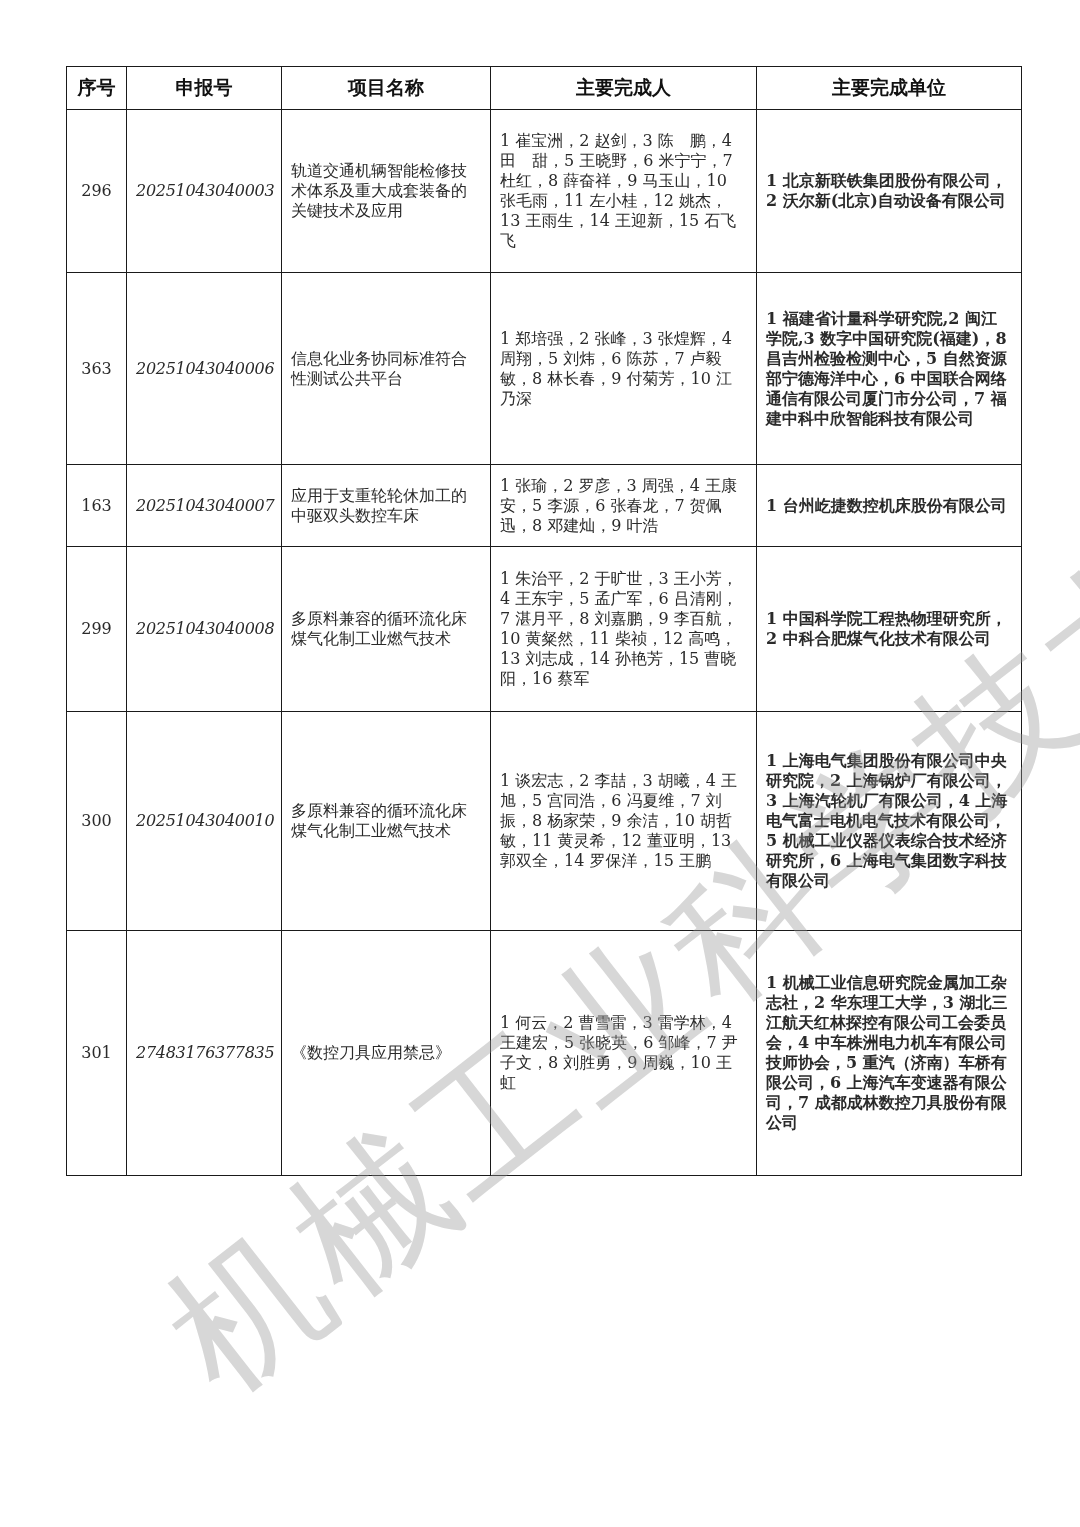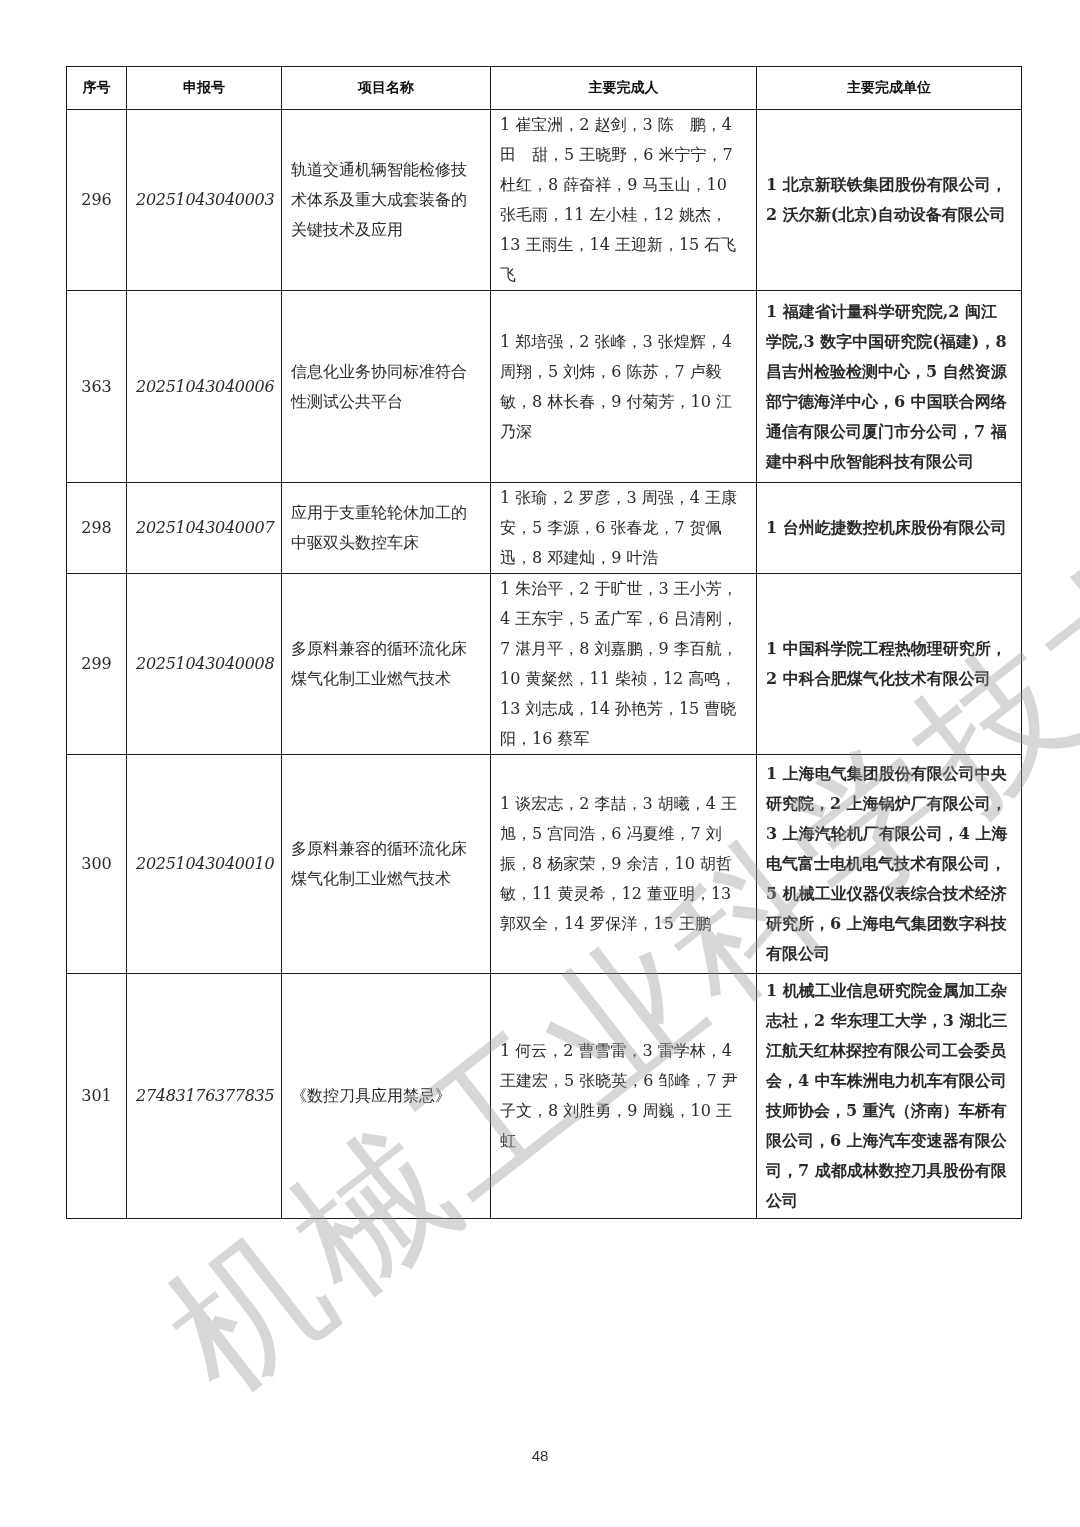--- a/index.html
+++ b/index.html
@@ -3,22 +3,22 @@
 <meta charset="utf-8">
 <style>
   html, body { margin: 0; padding: 0; background: #ffffff; }
   body { width: 1080px; height: 1527px; position: relative; overflow: hidden;
          font-family: "DejaVu Serif", "Liberation Serif", serif; color: #222; }
   .page { position: absolute; left: 0; top: 0; width: 1080px; height: 1527px; }
   table.award { position: absolute; left: 66px; top: 66px; width: 955px;
          border-collapse: collapse; table-layout: fixed; }
   table.award th, table.award td { border: 1.5px solid #1a1a1a; }
   table.award th { height: 40px; font-family: "DejaVu Sans", "Liberation Sans", sans-serif;
-         font-weight: bold; font-size: 14px; text-align: center; vertical-align: middle; color: #111; }
-  table.award td { font-size: 16px; line-height: 30px; vertical-align: middle; padding: 0 9px; color: #2a2a2a; }
+         font-weight: bold; font-size: 19px; text-align: center; vertical-align: middle; color: #111; }
+  table.award td { font-size: 16px; line-height: 20px; vertical-align: middle; padding: 0 9px; color: #2a2a2a; }
   td.c-no, td.c-app { text-align: center; padding: 0 4px; }
   td.c-app { letter-spacing: -0.3px; font-size: 15.5px; font-style: italic; }
   td.c-name { padding: 0 8px 0 10px; }
   td.c-people { padding: 0 9px 0 9px; }
   td.c-unit { padding: 0 8px 0 10px; font-weight: bold; }
   col.w1 { width: 60px; } col.w2 { width: 155px; } col.w3 { width: 209px; }
   col.w4 { width: 266px; } col.w5 { width: 265px; }
   .watermark { position: absolute; left: 70px; top: 360px; width: 1000px; height: 180px;
          transform-origin: left top; transform: rotate(-38deg) translate(-520px, 760px);
          font-family: "DejaVu Serif", serif; font-size: 150px; color: rgba(150,150,150,0.38);
@@ -57,21 +57,21 @@
         <td class="c-unit">1 北京新联铁集团股份有限公司，2 沃尔新(北京)自动设备有限公司</td>
       </tr>
       <tr style="height:192px">
         <td class="c-no">363</td>
         <td class="c-app">20251043040006</td>
         <td class="c-name">信息化业务协同标准符合性测试公共平台</td>
         <td class="c-people">1 郑培强，2 张峰，3 张煌辉，4 周翔，5 刘炜，6 陈苏，7 卢毅敏，8 林长春，9 付菊芳，10 江乃深</td>
         <td class="c-unit">1 福建省计量科学研究院,2 闽江学院,3 数字中国研究院(福建)，8 昌吉州检验检测中心，5 自然资源部宁德海洋中心，6 中国联合网络通信有限公司厦门市分公司，7 福建中科中欣智能科技有限公司</td>
       </tr>
       <tr style="height:82px">
-        <td class="c-no">298</td>
+        <td class="c-no">163</td>
         <td class="c-app">20251043040007</td>
         <td class="c-name">应用于支重轮轮休加工的中驱双头数控车床</td>
         <td class="c-people">1 张瑜，2 罗彦，3 周强，4 王康安，5 李源，6 张春龙，7 贺佩迅，8 邓建灿，9 叶浩</td>
         <td class="c-unit">1 台州屹捷数控机床股份有限公司</td>
       </tr>
       <tr style="height:165px">
         <td class="c-no">299</td>
         <td class="c-app">20251043040008</td>
         <td class="c-name">多原料兼容的循环流化床煤气化制工业燃气技术</td>
         <td class="c-people">1 朱治平，2 于旷世，3 王小芳，4 王东宇，5 孟广军，6 吕清刚，7 湛月平，8 刘嘉鹏，9 李百航，10 黄粲然，11 柴祯，12 高鸣，13 刘志成，14 孙艳芳，15 曹晓阳，16 蔡军</td>
@@ -89,14 +89,13 @@
         <td class="c-app">27483176377835</td>
         <td class="c-name">《数控刀具应用禁忌》</td>
         <td class="c-people">1 何云，2 曹雪雷，3 雷学林，4 王建宏，5 张晓英，6 邹峰，7 尹子文，8 刘胜勇，9 周巍，10 王虹</td>
         <td class="c-unit">1 机械工业信息研究院金属加工杂志社，2 华东理工大学，3 湖北三江航天红林探控有限公司工会委员会，4 中车株洲电力机车有限公司技师协会，5 重汽（济南）车桥有限公司，6 上海汽车变速器有限公司，7 成都成林数控刀具股份有限公司</td>
       </tr>
     </tbody>
   </table>
 
   <div class="watermark">机械工业科学技术奖</div>
 
-  <div class="page-number">48</div>
 </div>
 
 </body></html>

